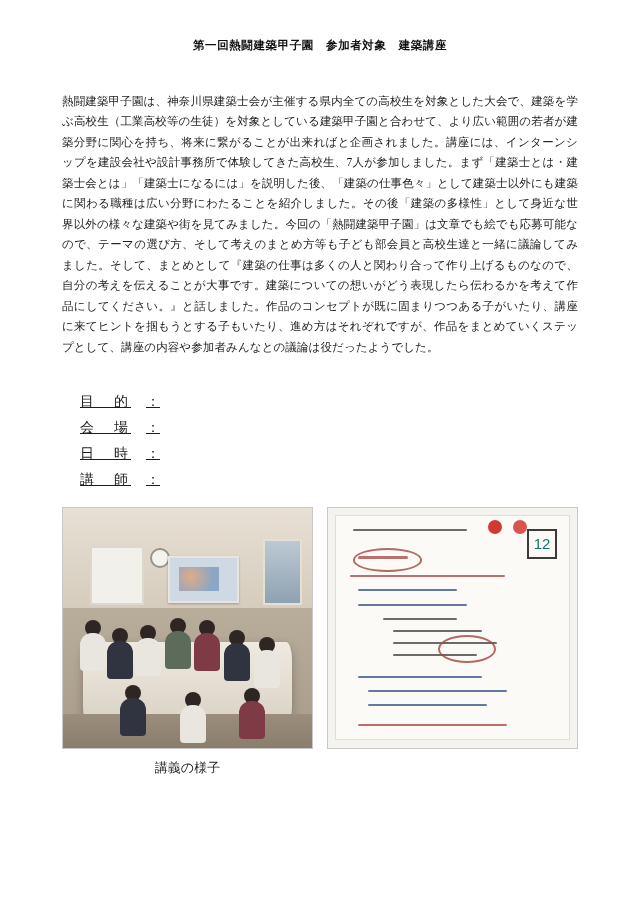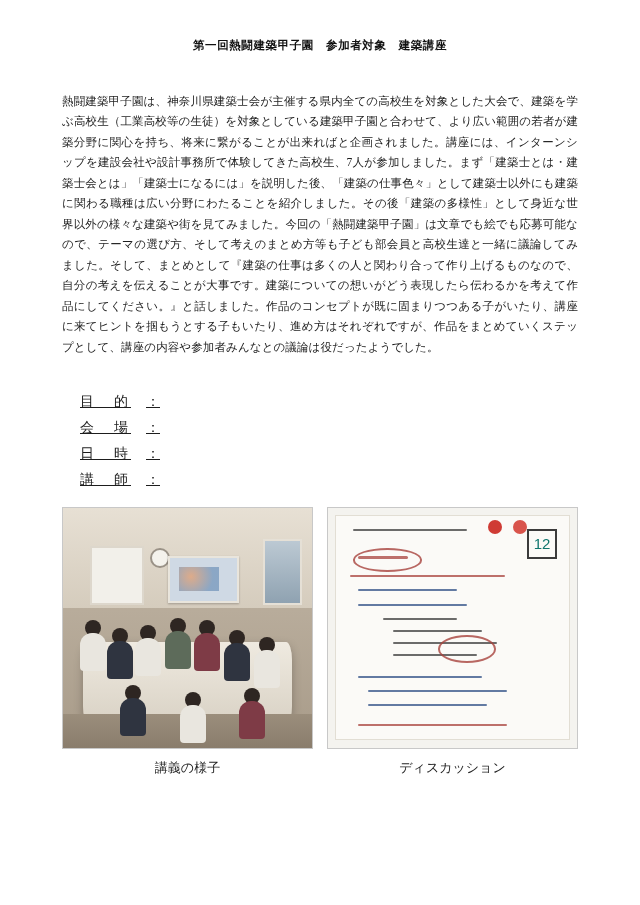--- a/index.html
+++ b/index.html
@@ -326,17 +326,16 @@
         <div class="scribble dark" style="left:22%; top:46%; width:30%;"></div>
         <div class="scribble dark" style="left:26%; top:51%; width:36%;"></div>
         <div class="scribble dark" style="left:26%; top:56%; width:42%;"></div>
         <div class="scribble dark" style="left:26%; top:61%; width:34%;"></div>
         <div class="ellipse" style="left:44%; top:53%; width:22%; height:10%;"></div>
         <div class="scribble blue" style="left:12%; top:70%; width:50%;"></div>
         <div class="scribble blue" style="left:16%; top:76%; width:56%;"></div>
         <div class="scribble blue" style="left:16%; top:82%; width:48%;"></div>
         <div class="scribble red" style="left:12%; top:90%; width:60%;"></div>
       </div>
-      <div class="photo-caption">ディスカッション</div>
     </div>
 
   </div>
 </div>
 
 </body></html>

